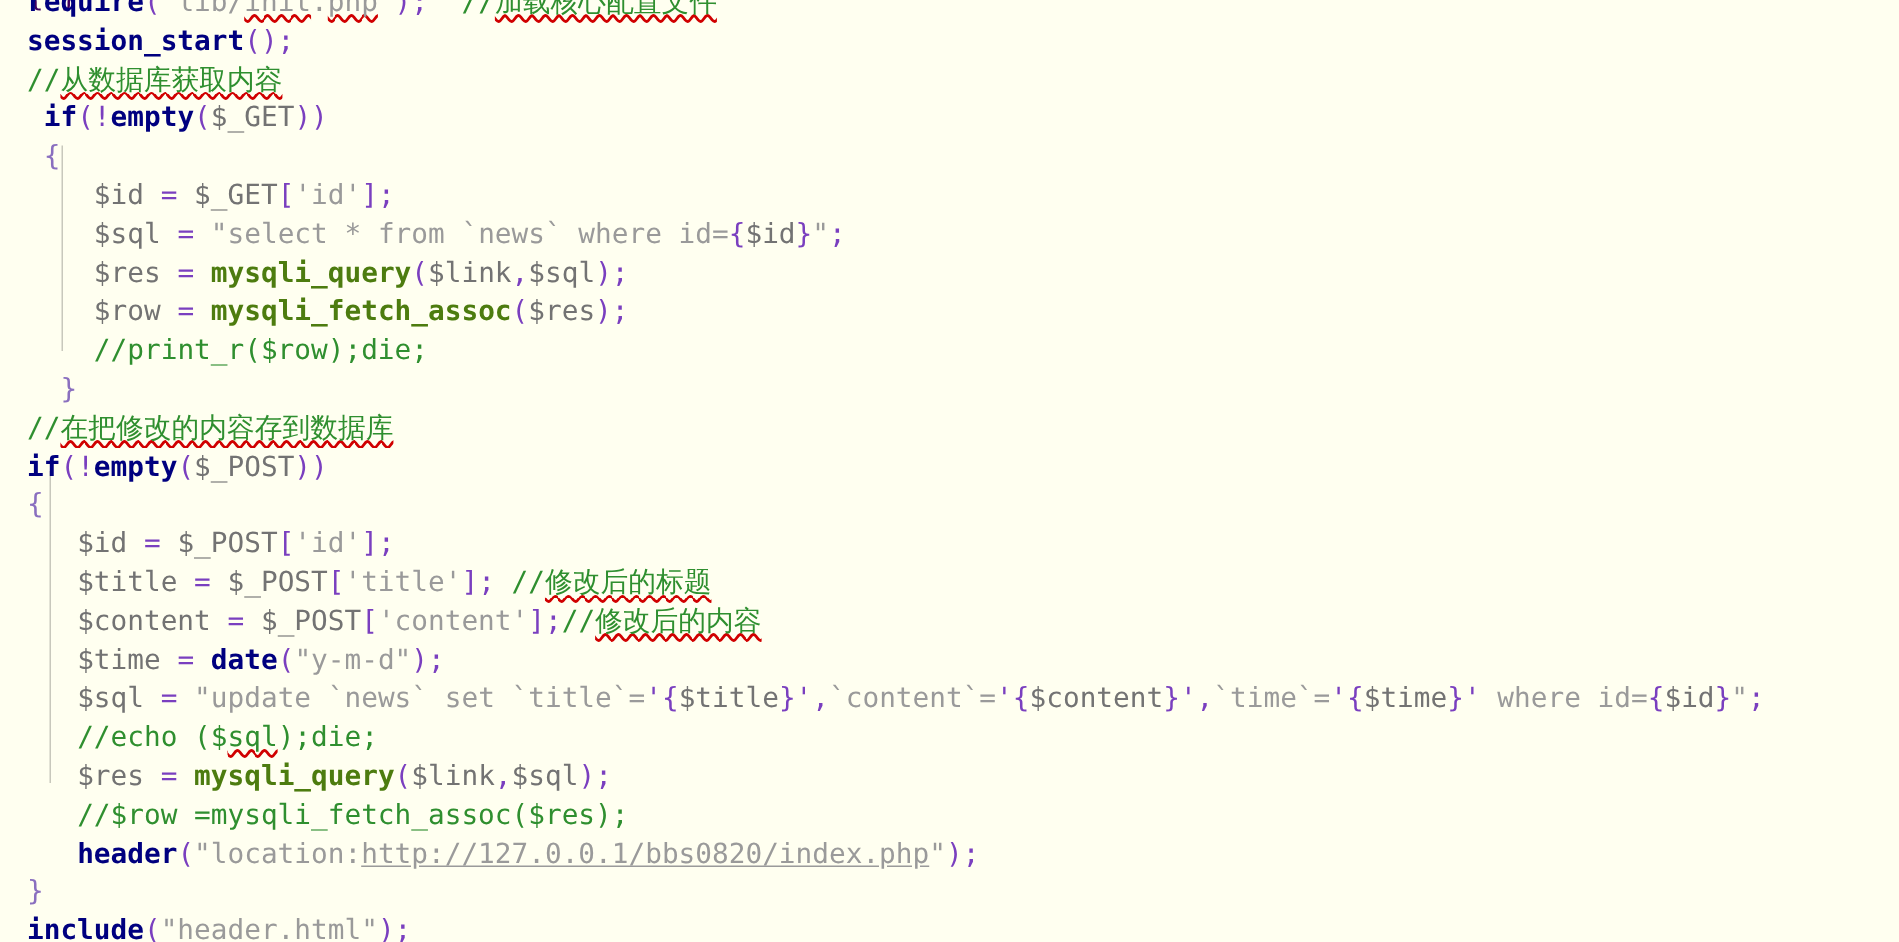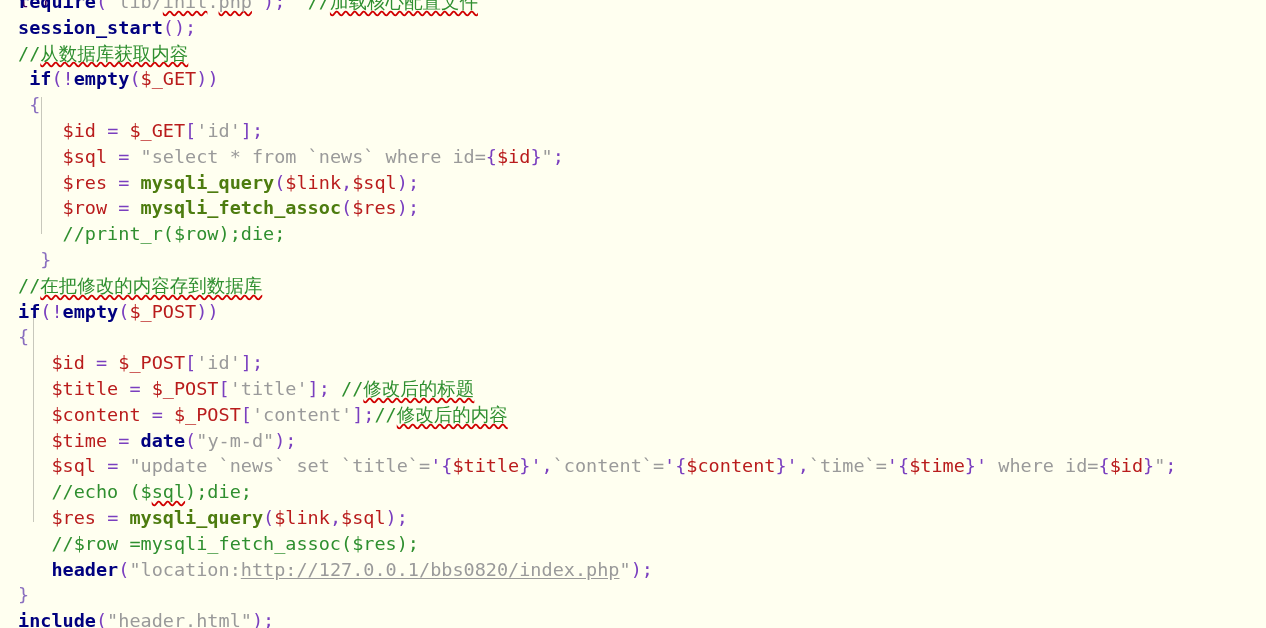--- a/index.html
+++ b/index.html
@@ -39,21 +39,21 @@
     background: #c8c8bc;
     left: 41px;
     z-index: 0;
     pointer-events: none;
   }
   .line > span { position: relative; z-index: 1; }
 
   
   .kw       { color: #00007f; font-weight: bold; }   
   .fn       { color: #4d7c0f; font-weight: bold; }   
-  .var      { color: #b91c1c; }                      
+  .var      { color: #737373; }                      
   .str      { color: #9a9a9a; }                      
   .punct    { color: #7a3fbf; }                      
   .plain    { color: #303030; }
   .cmt      { color: #2f8f2f; }
   .brace    { color: #8a6fbf; }
 
   
   .sq {
     text-decoration: underline wavy #d00000;
     text-decoration-skip-ink: none;

